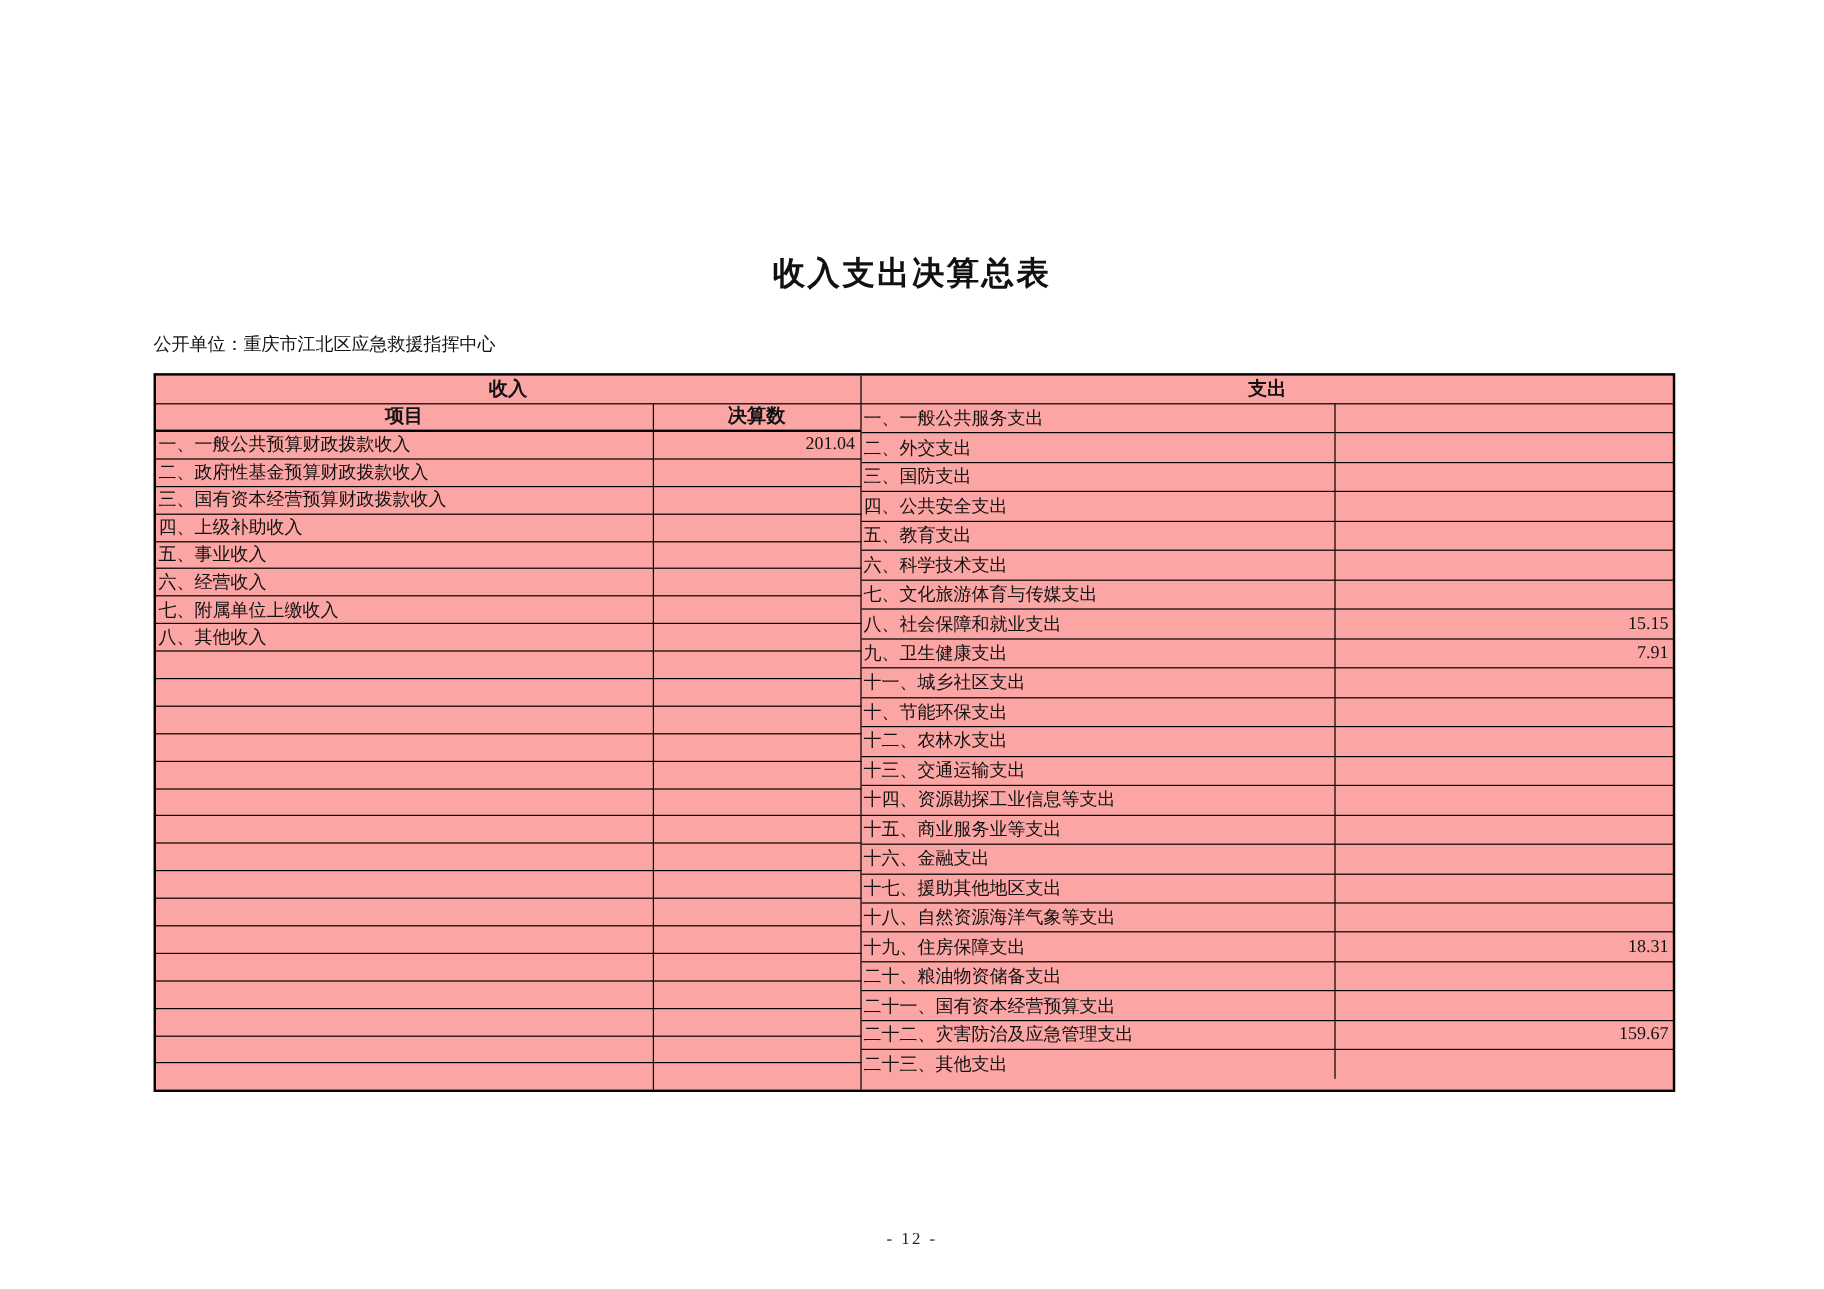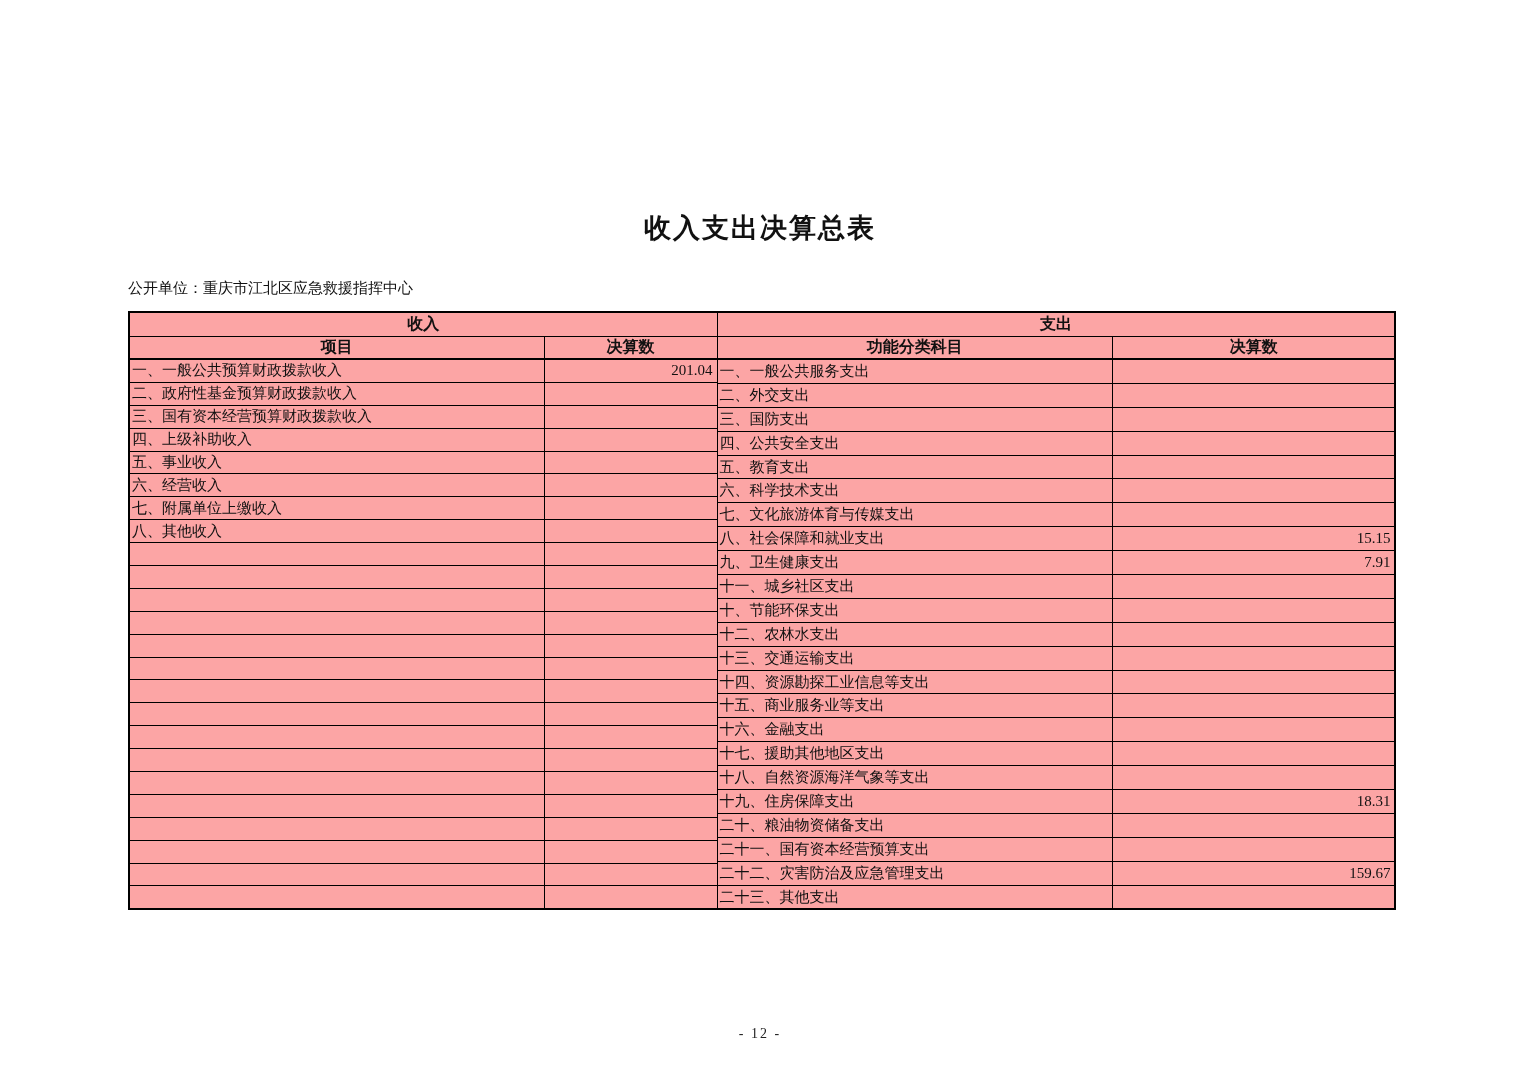--- a/index.html
+++ b/index.html
@@ -244,24 +244,20 @@
 
     <table class="t-right">
       <colgroup>
           <col style="width:395px">
           <col style="width:282px">
         </colgroup>
       <thead>
         <tr class="sec">
           <th colspan="2">支出</th>
         </tr>
-        <tr class="cols">
-          <th>功能分类科目</th>
-          <th>决算数</th>
-        </tr>
       </thead>
       <tbody>
           <tr>
             <td class="label">一、一般公共服务支出</td>
             <td class="value"></td>
           </tr>
           <tr>
             <td class="label">二、外交支出</td>
             <td class="value"></td>
           </tr>

